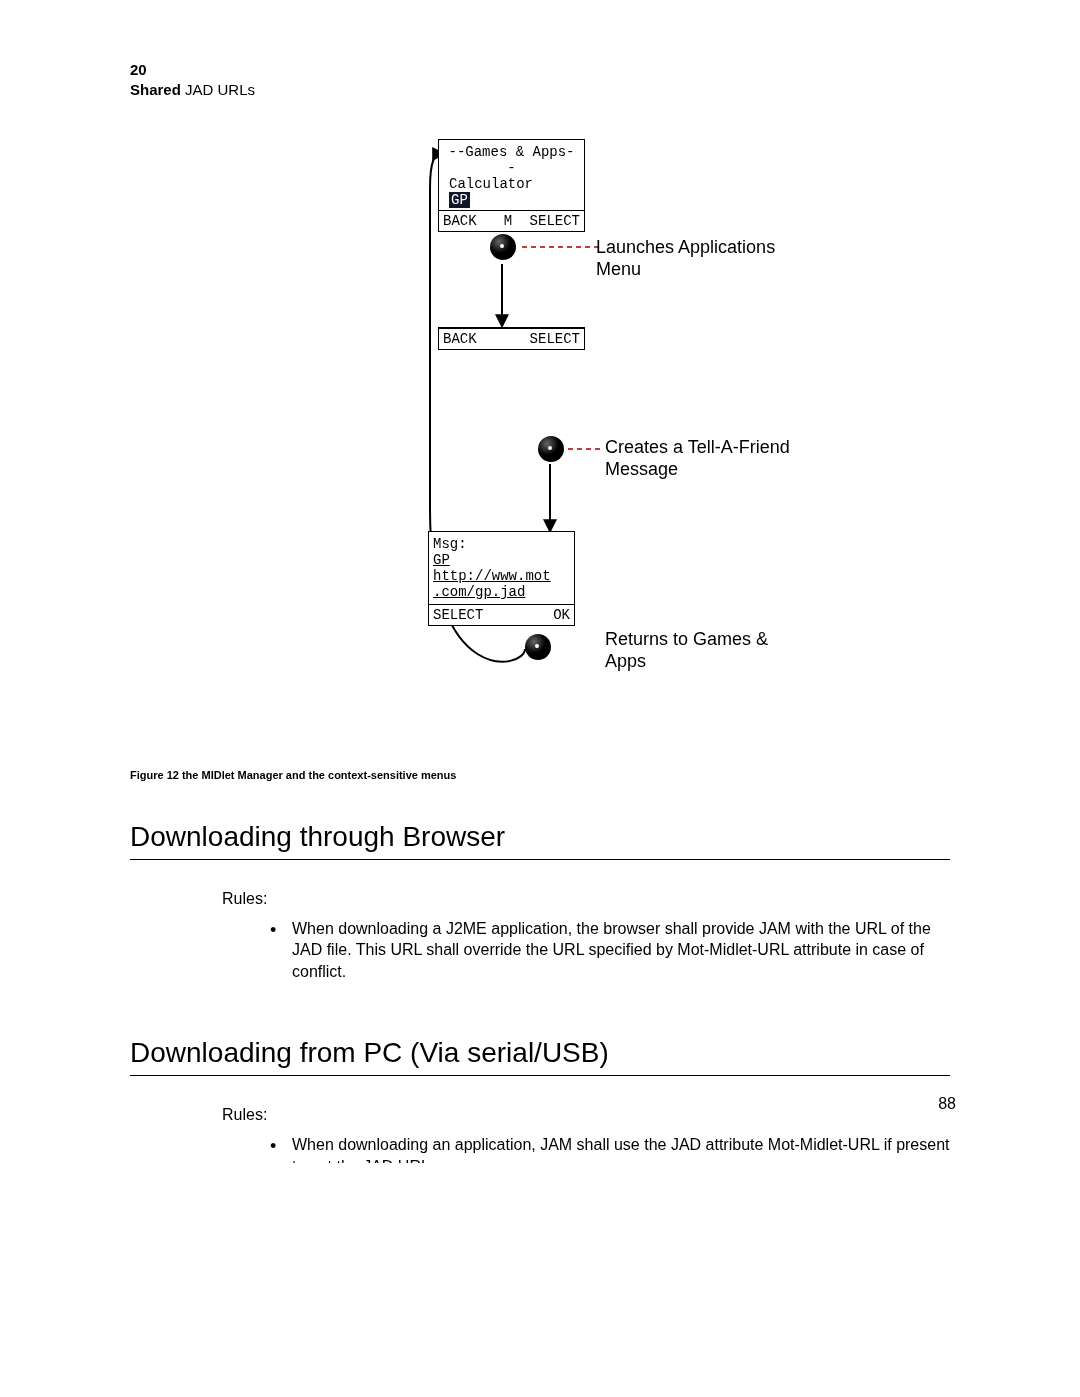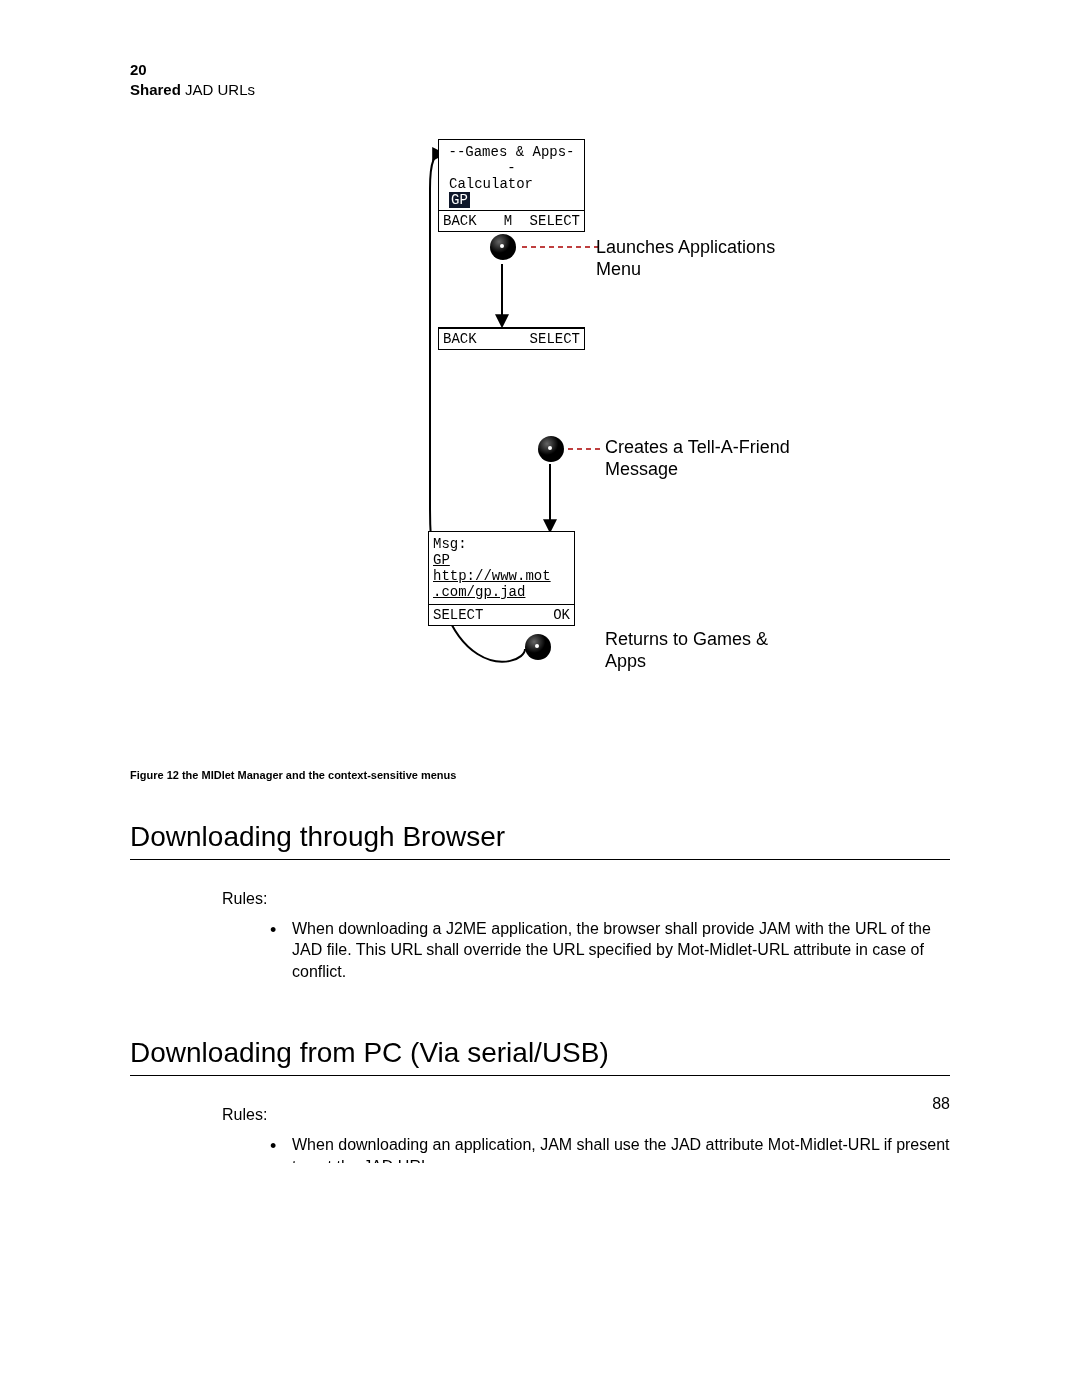--- a/index.html
+++ b/index.html
@@ -133,21 +133,21 @@
     content: "•";
     position: absolute;
     left: -22px;
     top: 0;
     font-size: 18px;
   }
 
   .page-num {
     position: absolute;
     bottom: 50px;
-    right: 130px;
+    right: 124px;
     font-size: 16px;
   }
 </style>
 </head>
 <body>
 
 <div class="page">
 
   <div class="header">
     <span class="chap-num">20</span>

